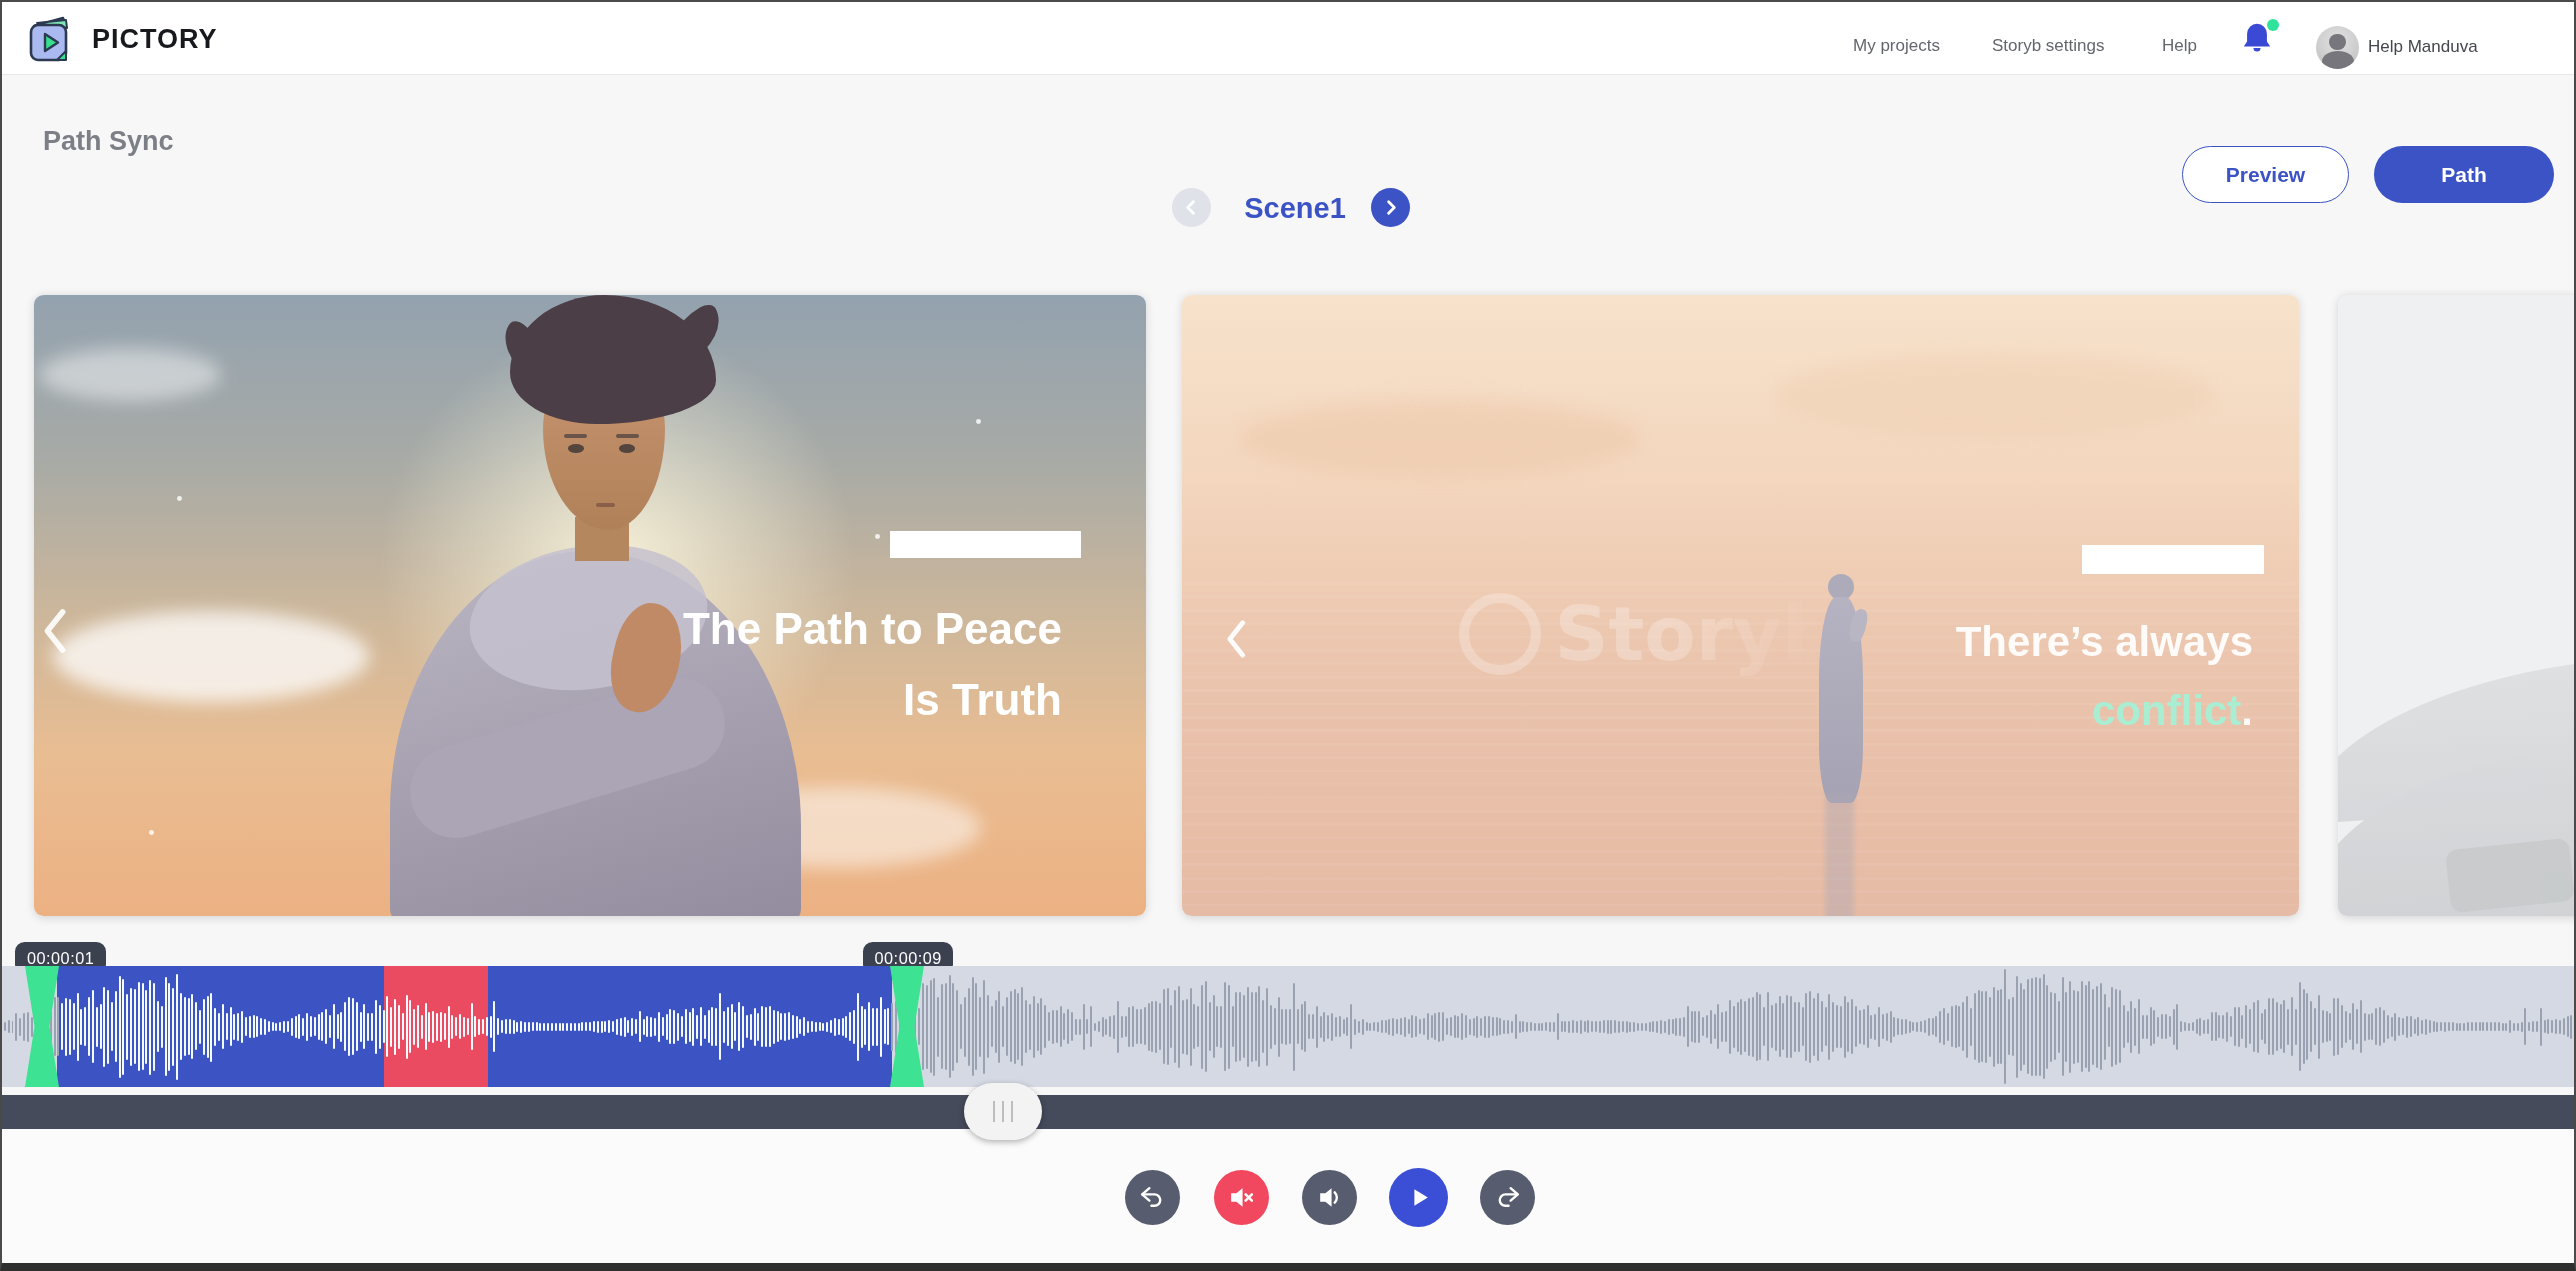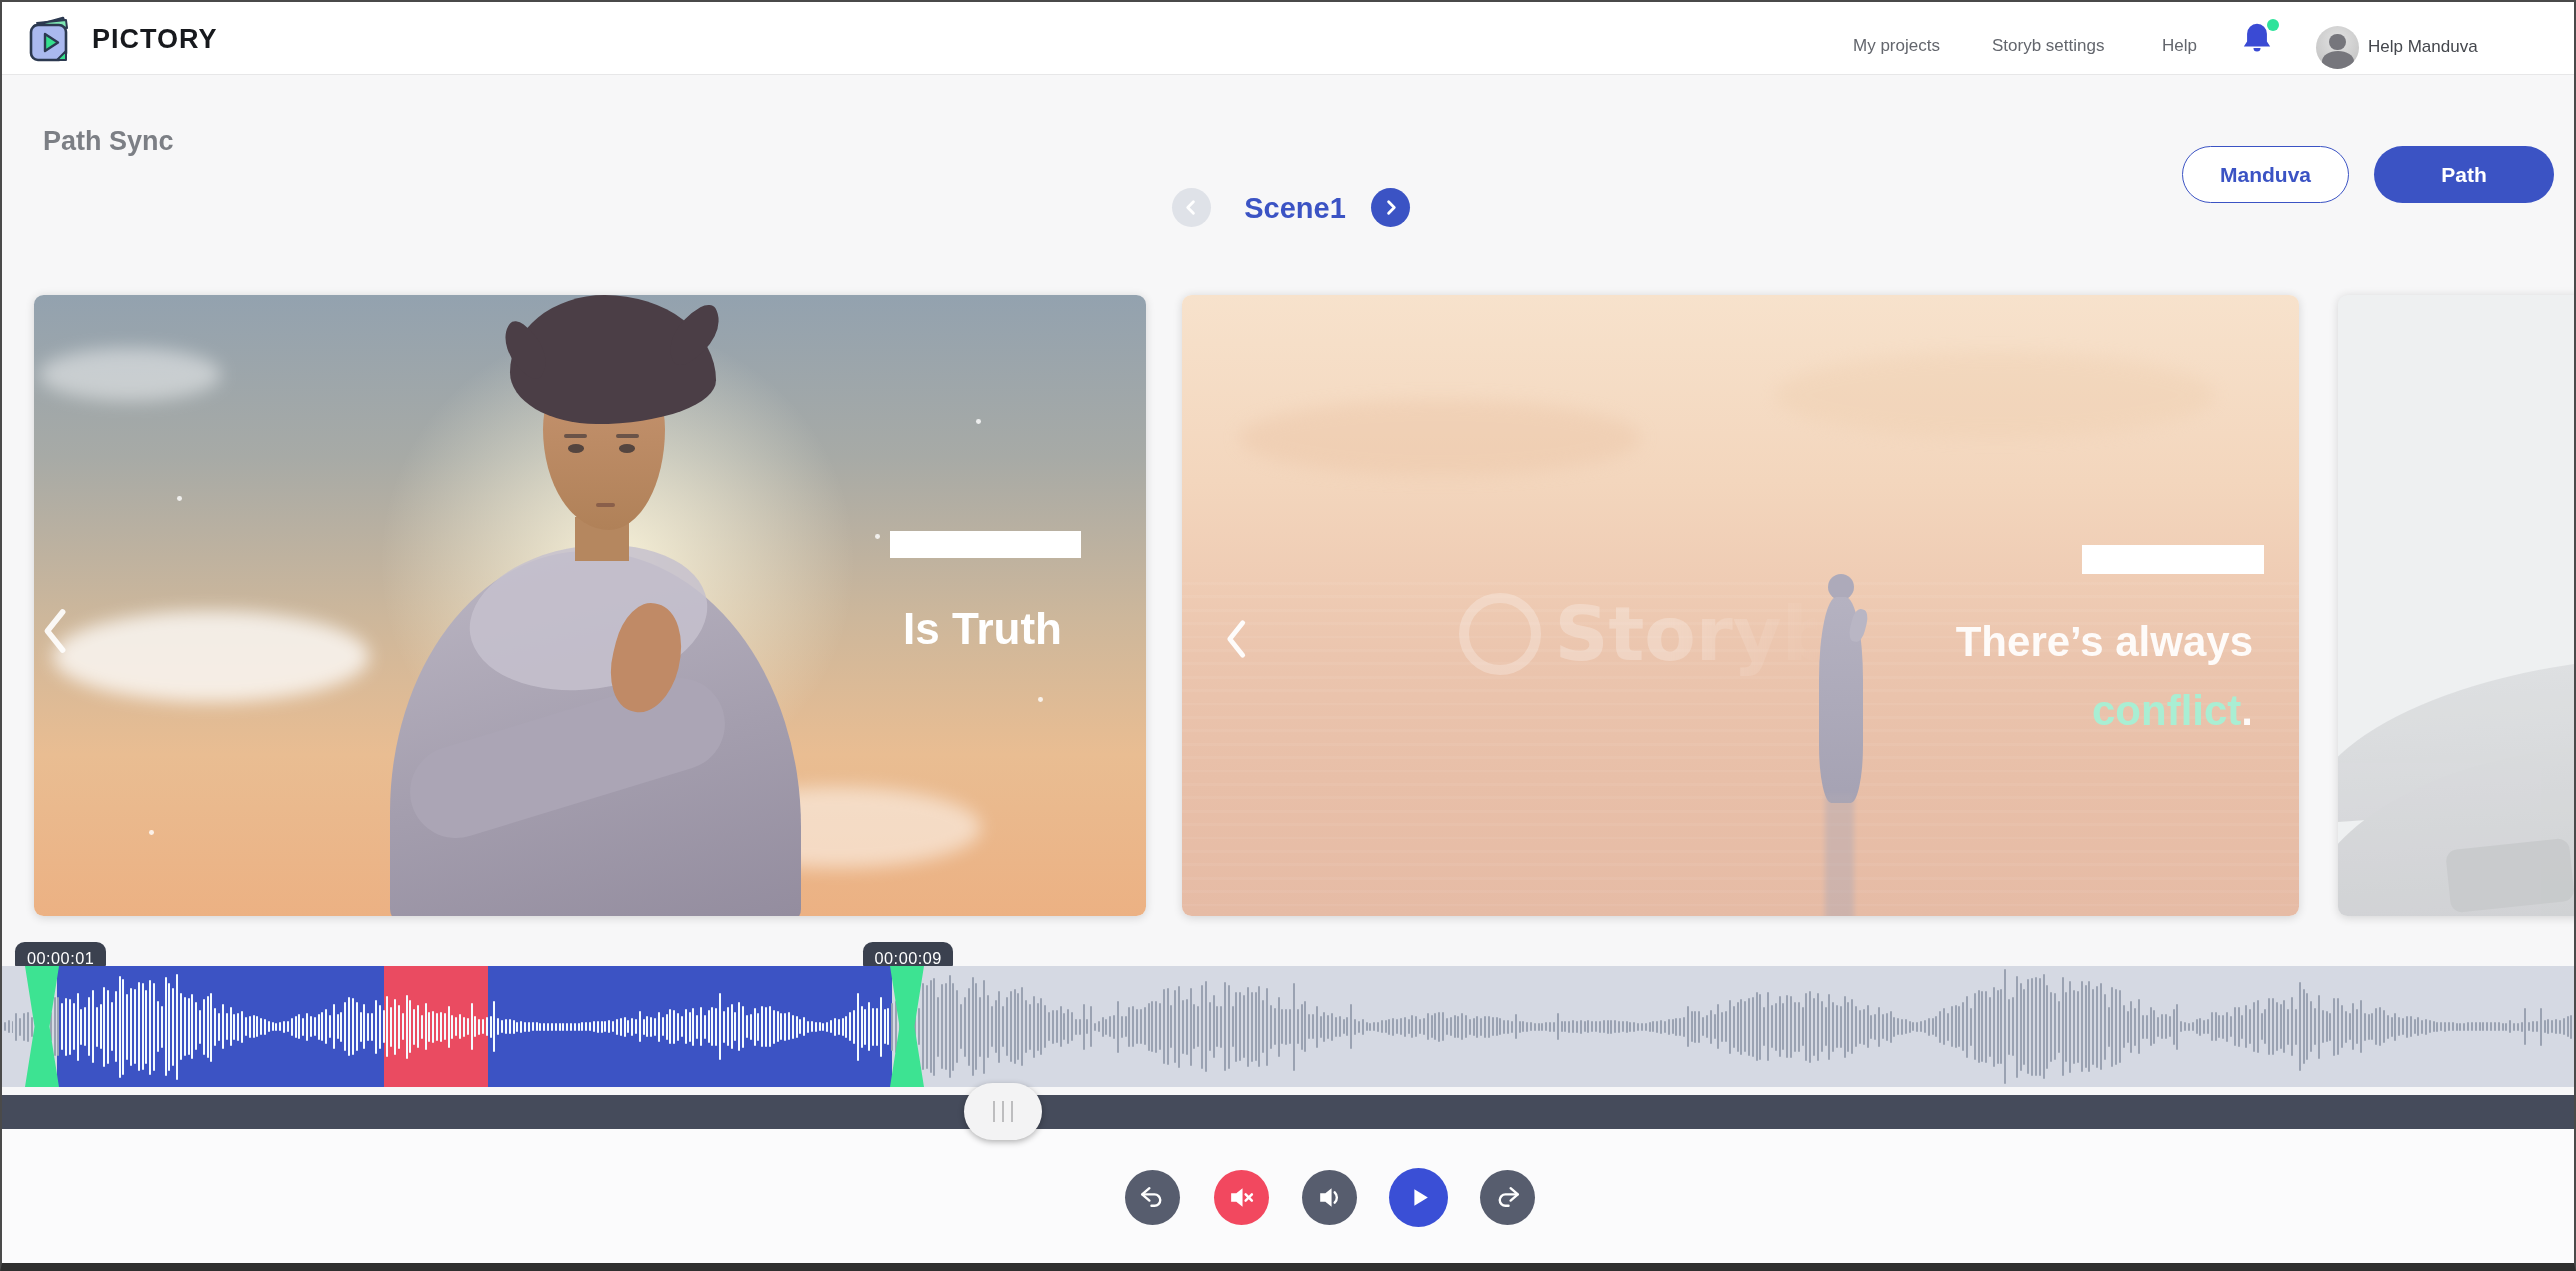--- a/index.html
+++ b/index.html
@@ -144,21 +144,21 @@
       <polyline points="11,3 5,9 11,15" fill="none" stroke="#fff" stroke-width="3" stroke-linecap="round" stroke-linejoin="round"></polyline>
     </svg>
   </div>
   <div id="scene-label">Scene1</div>
   <div id="scene-next" class="scene-circle">
     <svg width="17" height="17" viewBox="0 0 18 18">
       <polyline points="7,3 13,9 7,15" fill="none" stroke="#fff" stroke-width="3" stroke-linecap="round" stroke-linejoin="round"></polyline>
     </svg>
   </div>
 
-  <div id="preview-btn">Manduva</div>
+  <div id="preview-btn">Preview</div>
   <div id="done-btn">Path</div>
 
   <div id="card1" class="card">
     <div id="glow"></div>
     <div class="cloud" style="left:19px;top:316px;width:316px;height:91px;opacity:.75"></div>
     <div class="cloud" style="left:660px;top:492px;width:287px;height:81px;opacity:.5"></div>
     <div class="cloud" style="left:4.8px;top:53px;width:182px;height:53px;opacity:.45"></div>
     <div class="sparkle" style="left:143px;top:201px"></div>
     <div class="sparkle" style="left:841px;top:239px"></div>
     <div class="sparkle" style="left:1004px;top:402px"></div>
@@ -176,20 +176,21 @@
         <div class="eye" style="left:25px"></div>
         <div class="eye" style="left:76px"></div>
         <div id="man-mouth"></div>
       </div>
       <div id="man-hair"></div>
       <div id="man-hand"></div>
     </div>
 
     <div class="white-bar" style="left:856px;top:236px;width:191px;height:27px"></div>
     <div id="caption1" class="caption">
+      <div>The Path to Peace</div>
       <div>Is Truth</div>
     </div>
 
     <svg class="card-chevron" style="left:1.9px;top:311px" width="38" height="50" viewBox="0 0 20 26">
       <polyline points="14,3 6,13 14,23" fill="none" stroke="rgba(255,255,255,.9)" stroke-width="3" stroke-linecap="round" stroke-linejoin="round"></polyline>
     </svg>
   </div>
 
   <div id="card2" class="card">
     <div class="cloud" style="left:57px;top:105px;width:402px;height:76px;opacity:.35;background:#e9c0a0"></div>

